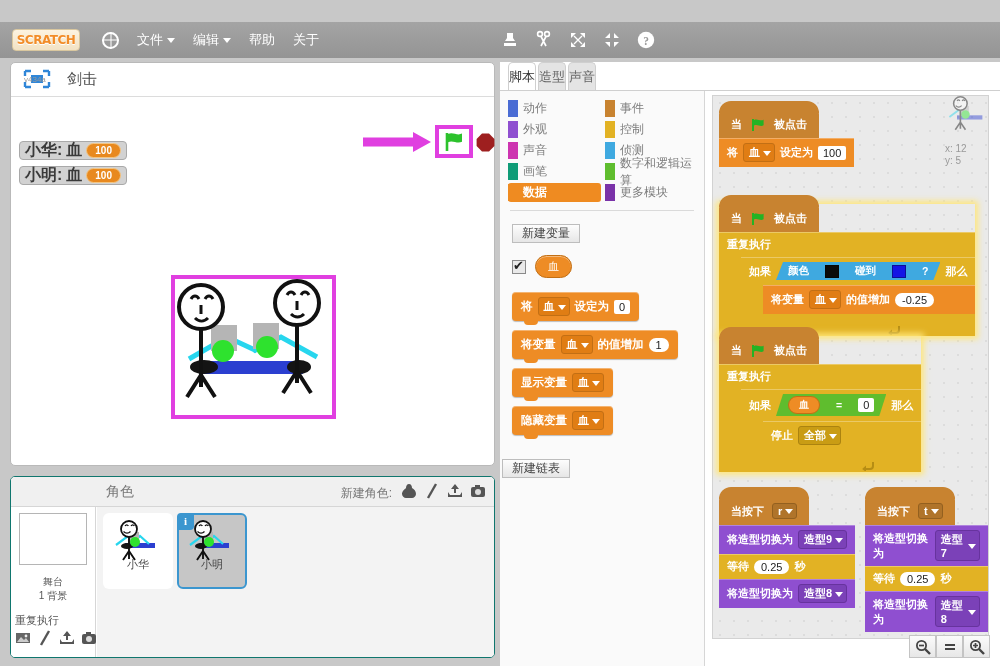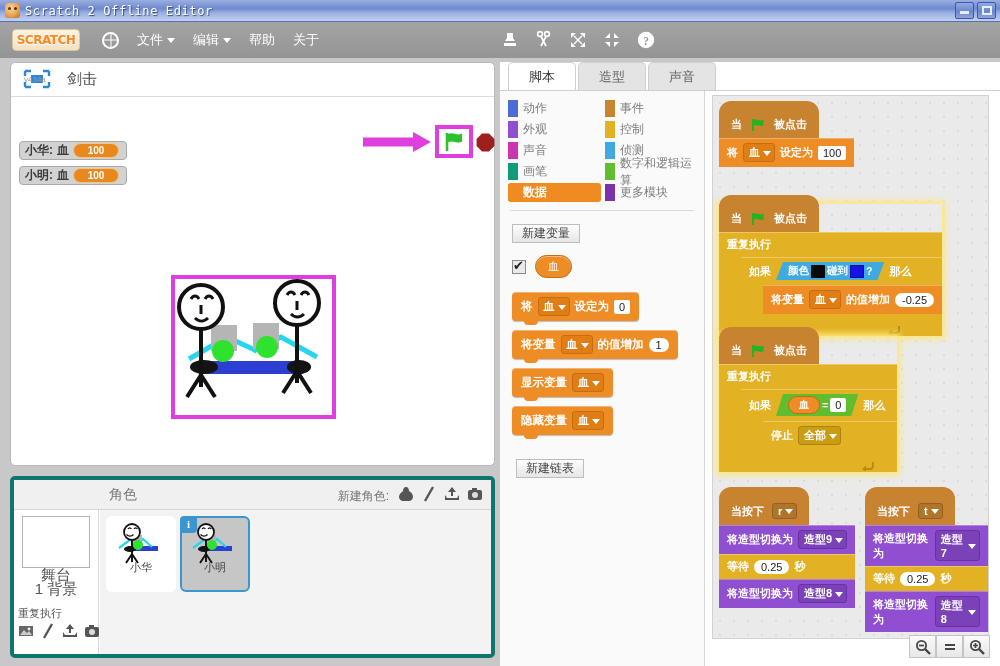--- a/index.html
+++ b/index.html
@@ -90,21 +90,21 @@
   .flag-btn { position: absolute; left: 432px; top: 69px; width: 22px; height: 20px; cursor:pointer; z-index: 7;}
   .stop-btn { position: absolute; left: 465px; top: 70px; width: 19px; height: 19px; cursor:pointer; z-index: 7;}
   .arrow-anno { position: absolute; left: 352px; top: 66px; width: 78px; height: 26px; z-index: 6; }
 
   .watchers { position: absolute; left: 8px; top: 44px; }
   .watcher {
     display: flex; align-items: center; gap: 4px;
     background: #d2d2d2; border: 1px solid #a9a9a9; border-radius: 4px;
     padding: 2px 5px; margin-bottom: 6px; width: 108px; height: 19px;
   }
-  .watcher-label { font-size: 12px; font-weight: bold; color: #3a3a3a; white-space: nowrap; }
+  .watcher-label { font-size: 16px; font-weight: bold; color: #3a3a3a; white-space: nowrap; }
   .watcher-val {
     background: #e8891f; color: #fff; font-size: 10px; font-weight: bold;
     border-radius: 9px; padding: 1px 0; width: 46px; text-align: center;
     border: 1px solid #f3c583;
   }
 
   .stage-canvas { position: absolute; left: 0; top: 34px; width: 483px; height: 336px; overflow: hidden; }
   .sprite-highlight {
     position: absolute; left: 160px; top: 178px; width: 165px; height: 144px;
     border: 4px solid #e03fe0; box-sizing: border-box;
@@ -118,33 +118,33 @@
   }
   .mouse-xy span.v { font-weight: normal; color: #555; }
   .collapse-arrow {
     position: absolute; right: 5px; top: 4px; width:0;height:0;
     border-top:6px solid transparent;border-bottom:6px solid transparent;border-right:7px solid #9a9a9a; cursor:pointer;
   }
 
   
   .sprite-pane {
     position: absolute; left: 10px; top: 476px; width: 485px; height: 182px;
-    background: #fff; border: 4px solid #0f766e; border-radius: 5px; overflow: hidden;
+    background: #fff; border: 1px solid #0f766e; border-radius: 5px; overflow: hidden;
   }
   .sp-head { height: 30px; background: #f0f0f0; border-bottom: 1px solid #d6d6d6; position: relative; }
   .sp-title { position: absolute; left: 95px; top: 6px; font-size: 14px; color: #777; }
   .sp-new-label { position: absolute; right: 102px; top: 8px; font-size: 12px; color: #777; }
   .sp-new-icons { position: absolute; right: 8px; top: 6px; display: flex; gap: 7px; align-items: center; }
   .mini-ico { width: 16px; height: 16px; cursor: pointer; }
   .stage-col {
     position: absolute; left: 0; top: 30px; width: 85px; height: 152px;
     border-right: 1px solid #d6d6d6; background: #fff;
   }
   .stage-thumb { margin: 6px auto 0; width: 68px; height: 52px; background: #fff; border: 1px solid #b5b5b5; }
-  .stage-cap { text-align: center; font-size: 15px; color: #555; line-height: 14px; margin-top: 0; }
+  .stage-cap { text-align: center; font-size: 10px; color: #555; line-height: 14px; margin-top: 10px; }
   .newbg-label { font-size: 11px; color: #555; margin: 10px 0 2px 4px; }
   .newbg-icons { display: flex; gap: 6px; margin-left: 4px; align-items: center; }
   .sprite-list { position: absolute; left: 86px; top: 30px; right: 0; bottom: 0; background: #f3f3f3; padding: 6px 0 0 6px; display: flex; gap: 4px; }
   .sprite-card {
     width: 70px; height: 76px; border-radius: 6px; background: #fff;
     position: relative; cursor: pointer; border: 2px solid transparent;
   }
   .sprite-card.selected { background: #c6c6c6; border-color: #3b96cf; }
   .sprite-card .nm { position: absolute; bottom: 15px; width: 100%; text-align: center; font-size: 11px; color: #444; }
   .sprite-card .thumb { position: absolute; left: 50%; top: 4px; transform: translateX(-50%); }
@@ -152,21 +152,21 @@
     position: absolute; left: -2px; top: -2px; width: 17px; height: 17px;
     background: #3b96cf; border-radius: 4px 0 4px 0; color: #fff;
     font-size: 11px; font-weight: bold; text-align: center; line-height: 17px;
     font-family: "Liberation Serif", serif;
   }
 
   
   .editor { position: absolute; left: 500px; top: 62px; width: 500px; height: 604px; background: #fff; }
   .tabs { position: absolute; left: 8px; top: 0; display: flex; gap: 2px; }
   .tab {
-    width: 68px; height: 28px; line-height: 28px; text-align: center;
+    width: 28px; height: 28px; line-height: 28px; text-align: center;
     font-size: 13px; color: #666; border-radius: 5px 5px 0 0;
     background: #e4e4e4; border: 1px solid #cfcfcf; border-bottom: none; cursor: pointer;
   }
   .tab.active { background: #fff; color: #333; }
   .tab-underline { position: absolute; left: 0; top: 28px; width: 500px; height: 1px; background: #cfcfcf; }
 
   .palette {
     position: absolute; left: 0; top: 29px; width: 205px; height: 575px;
     background: #fafafa; border-right: 1px solid #d6d6d6;
   }
@@ -256,21 +256,21 @@
     box-shadow: inset 0 1px 0 rgba(255,255,255,.3);
   }
   .orange { background: #ee8c25; }
   .yellow { background: #e2b224; }
   .purple { background: #8f4fd0; }
   .c-wrap { position: relative; background: #e2b224; box-shadow: inset 0 1px 0 rgba(255,255,255,.3); }
   .c-top { padding: 5px 8px; color:#fff; font-size:11px; font-weight:bold; }
   .c-body { margin-left: 22px; border-left: 0; }
   .c-bot { height: 11px; }
   .hexa {
-    display: inline-flex; align-items: center; gap: 2px; color: #fff;
+    display: inline-flex; align-items: center; gap: 16px; color: #fff;
     font-size: 10.5px; font-weight: bold; padding: 2px 12px;
     clip-path: polygon(7px 0,100% 0,calc(100% - 7px) 100%,0 100%);
   }
   .hex-sense { background: #3fa9e0; }
   .hex-green { background: #5fbd2e; }
   .colorchip { width: 14px; height: 13px; border: 1px solid rgba(0,0,0,.35); display: inline-block; }
   .glow { box-shadow: 0 0 6px 3px rgba(255,230,120,.95); }
   .rep-oval-small {
     background: #ee8c25; border: 1px solid #c26f14; color: #fff;
     border-radius: 10px; padding: 1px 10px; font-size: 10px; font-weight: bold;
@@ -280,32 +280,20 @@
   .zc {
     width: 27px; height: 23px; background: linear-gradient(to bottom,#fbfbfb,#e7e7e7);
     border: 1px solid #c4c4c4; display: flex; align-items: center; justify-content: center; cursor: pointer;
   }
 </style>
 </head>
 <body>
 
 <div id="app">
 
-  <div class="titlebar">
-    <div class="tb-icon"></div>
-    <div class="tb-title">Scratch 2 Offline Editor</div>
-    <div class="tb-btns">
-      <div class="tb-btn">
-          <span class="m"></span>
-        </div>
-      <div class="tb-btn">
-          <span class="x"></span>
-        </div>
-    </div>
-  </div>
 
   <div class="menubar">
     <div class="logo">SCRATCH</div>
     <div class="globe"></div>
 
     <div class="menu-item">
       <span>文件</span>
       <span class="caret"></span>
     </div>
     <div class="menu-item">
@@ -620,21 +608,21 @@
           <span class="dd">血</span>
         </span>
       </div>
       <div>
         <span class="blk">
           <span>隐藏变量</span>
           <span class="dd">血</span>
         </span>
       </div>
 
-      <div style="margin:14px 0 0 16px;">
+      <div style="margin:14px 0 0 2px;">
         <span class="btn-grey">新建链表</span>
       </div>
     </div>
 
     <div class="scripts">
       <div class="script-area">
 
         <div class="stack" style="left:6px; top:14px;">
           <div class="hat">
             <span>当</span>
@@ -771,20 +759,40 @@
             <span>秒</span>
           </div>
           <div class="sblk purple" style="display:flex;">
             <span>将造型切换为</span>
             <span class="dd" style="background:#7b41b8;border-color:#67339e">造型8</span>
           </div>
         </div>
 
       </div>
 
+      <div class="sprite-info">
+        <svg width="44" height="44" viewBox="0 0 52 52" style="opacity:.45">
+          <rect x="13" y="24" width="30" height="5" fill="#2b3fd0"></rect>
+          <path d="M4 26 L16 17 L27 23" stroke="#27d6ee" stroke-width="2.2" fill="none"></path>
+          <path d="M16 13h11v11h-4l-1.5-4-1.5 4h-4z" fill="#b5b5b5"></path>
+          <circle cx="23" cy="23" r="5" fill="#2ee22e"></circle>
+          <circle cx="17" cy="10" r="8" fill="#fff" stroke="#111" stroke-width="1.8"></circle>
+          <path d="M13 7c1-1.6 2.4-1.6 3.4 0M19 7c1-1.6 2.4-1.6 3.4 0" stroke="#111" stroke-width="1.3" fill="none"></path>
+          <path d="M11.5 12.5c2 2 5 2 7 0" stroke="#111" stroke-width="1.3" fill="none"></path>
+          <path d="M17 18v22M17 32l-6 9M17 32l6 9" stroke="#111" stroke-width="1.9" fill="none"></path>
+        </svg>
+        <div class="xy">
+          <span>x:</span>
+          <span>12</span>
+        </div>
+        <div class="xy">
+          <span>y:</span>
+          <span>5</span>
+        </div>
+      </div>
 
       <div class="zoom-ctrls">
         <div class="zc">
           <svg width="16" height="16" viewBox="0 0 16 16">
               <circle cx="6.5" cy="6.5" r="4.6" fill="none" stroke="#444" stroke-width="1.8"></circle>
               <path d="M10 10l5 5" stroke="#444" stroke-width="2.4"></path>
               <path d="M4 6.5h5" stroke="#444" stroke-width="1.7"></path>
             </svg>
         </div>
         <div class="zc">

